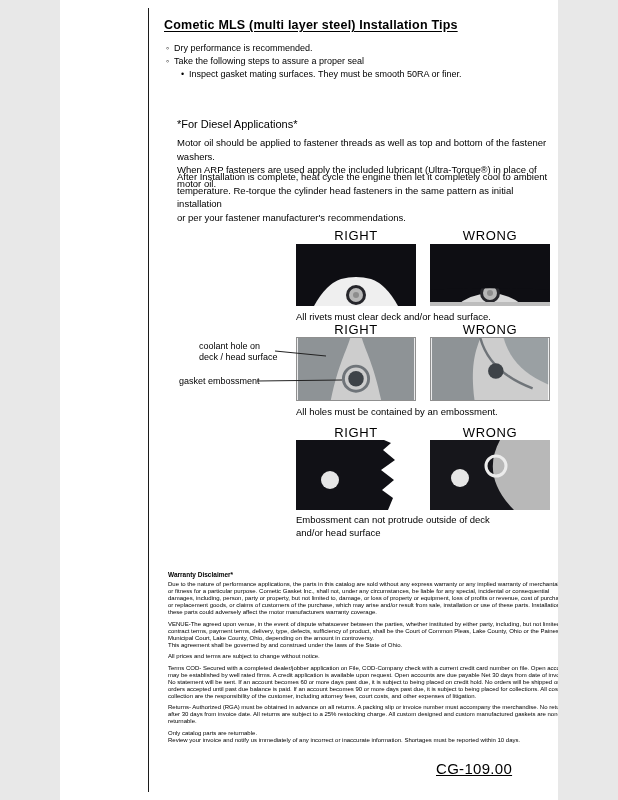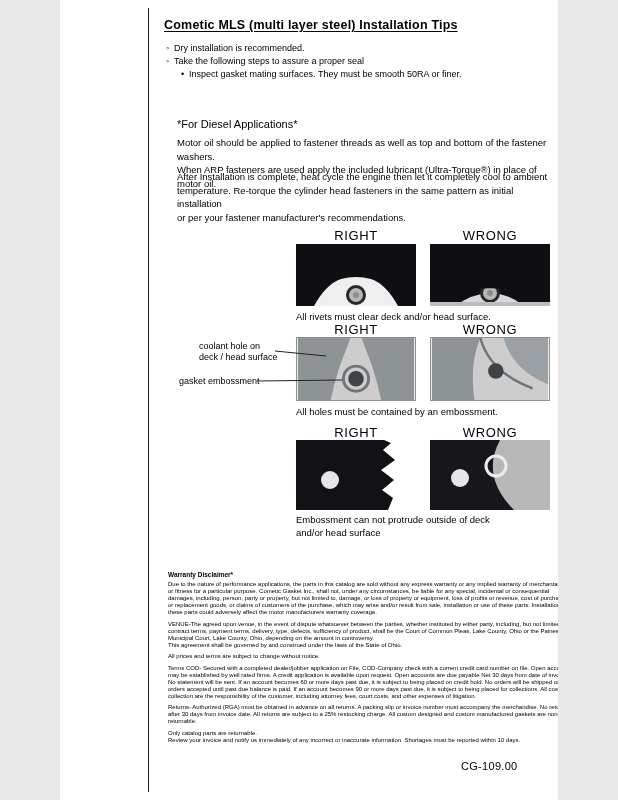--- a/index.html
+++ b/index.html
@@ -43,34 +43,34 @@
   .annotation { position:absolute; font-size:9px; line-height:11px; white-space:pre-line; margin:0; }
   .ann-coolant { left:139px; top:341px; }
   .ann-emboss { left:119px; top:376px; }
 
   .connectors { position:absolute; left:0; top:0; pointer-events:none; }
 
   .warranty { position:absolute; left:108px; top:571px; width:407px; font-size:6px; line-height:7px; }
   .warranty h2 { margin:0 0 3px 0; font-size:6.5px; font-weight:bold; }
   .warranty p { margin:0 0 4.5px 0; white-space:pre-line; }
 
-  .doc-number { position:absolute; left:401px; top:760px; font-size:11px; letter-spacing:0.3px; }
+  .doc-number { position:absolute; left:376px; top:760px; font-size:15px; letter-spacing:0.3px;text-decoration:underline; }
 </style>
 </head>
 <body>
 
 <div class="page">
 
   <div class="left-rule"></div>
 
   <h1 class="title">Cometic MLS (multi layer steel) Installation Tips</h1>
 
   <ul class="tips">
     <li>
-      <span class="marker">◦</span><span>Dry installation is recommended.</span>
+      <span class="marker">◦</span><span>Dry performance is recommended.</span>
     </li>
     <li>
       <span class="marker">◦</span><span>Take the following steps to assure a proper seal</span>
     </li>
     <li class="sub">
       <span class="marker">•</span><span>Inspect gasket mating surfaces.  They must be smooth 50RA or finer.</span>
     </li>
   </ul>
 
   <h2 class="diesel-heading">*For Diesel Applications*</h2>

